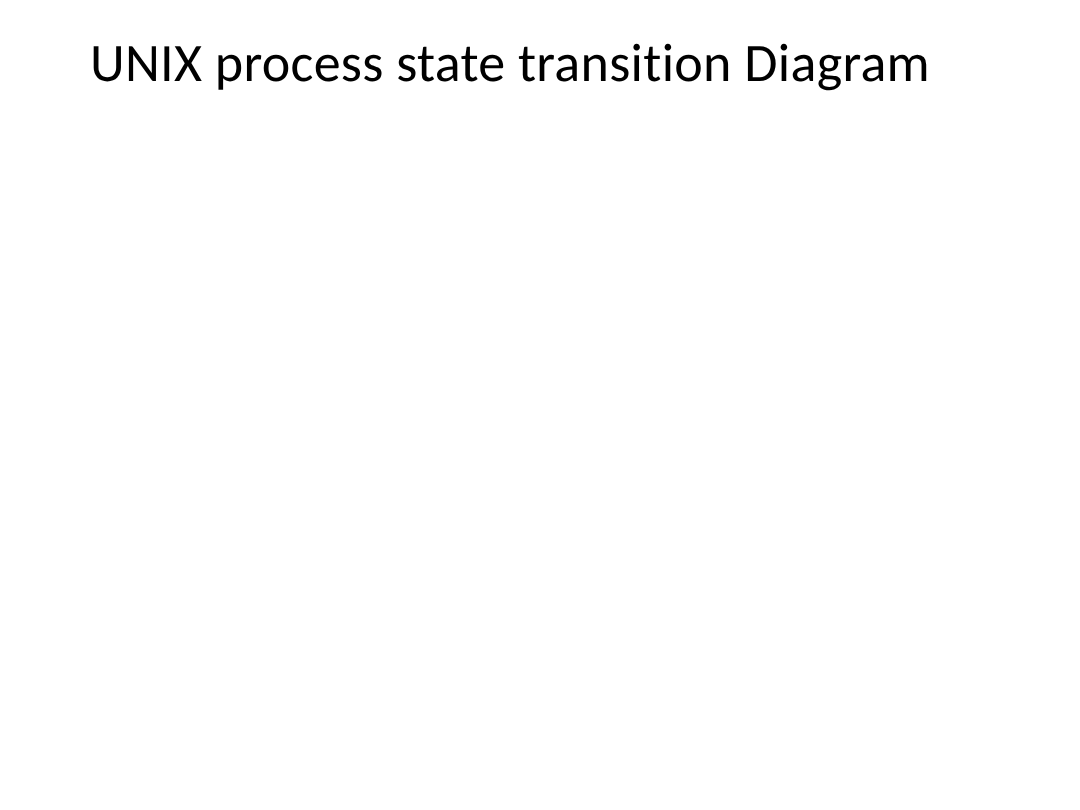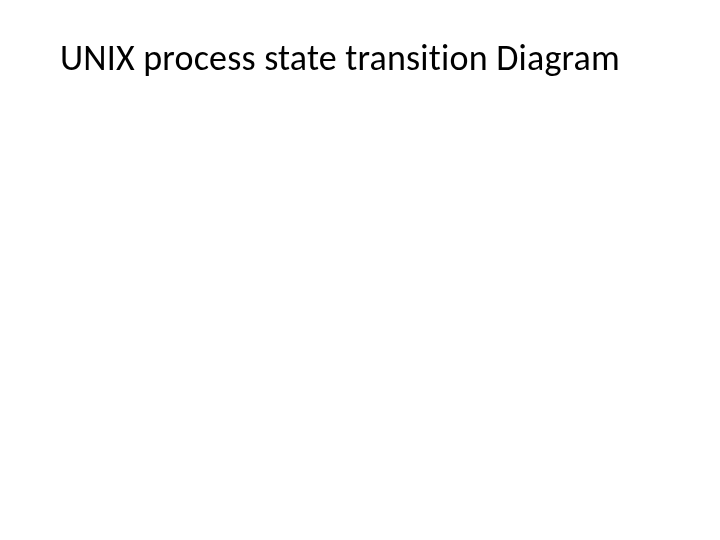--- a/index.html
+++ b/index.html
@@ -14,21 +14,21 @@
       font-family: Calibri, "Segoe UI", Arial, sans-serif;
       overflow: hidden;
     }
     .slide {
       width: 100%;
       height: 100%;
       position: relative;
     }
     .title {
       position: absolute;
-      top: 36px;
+      top: 20px;
       left: 60px;
       right: 60px;
       font-size: 36px;
       font-weight: 400;
       color: #000000;
       text-align: left;
       letter-spacing: 0.2px;
     }
   </style>
 </head>

